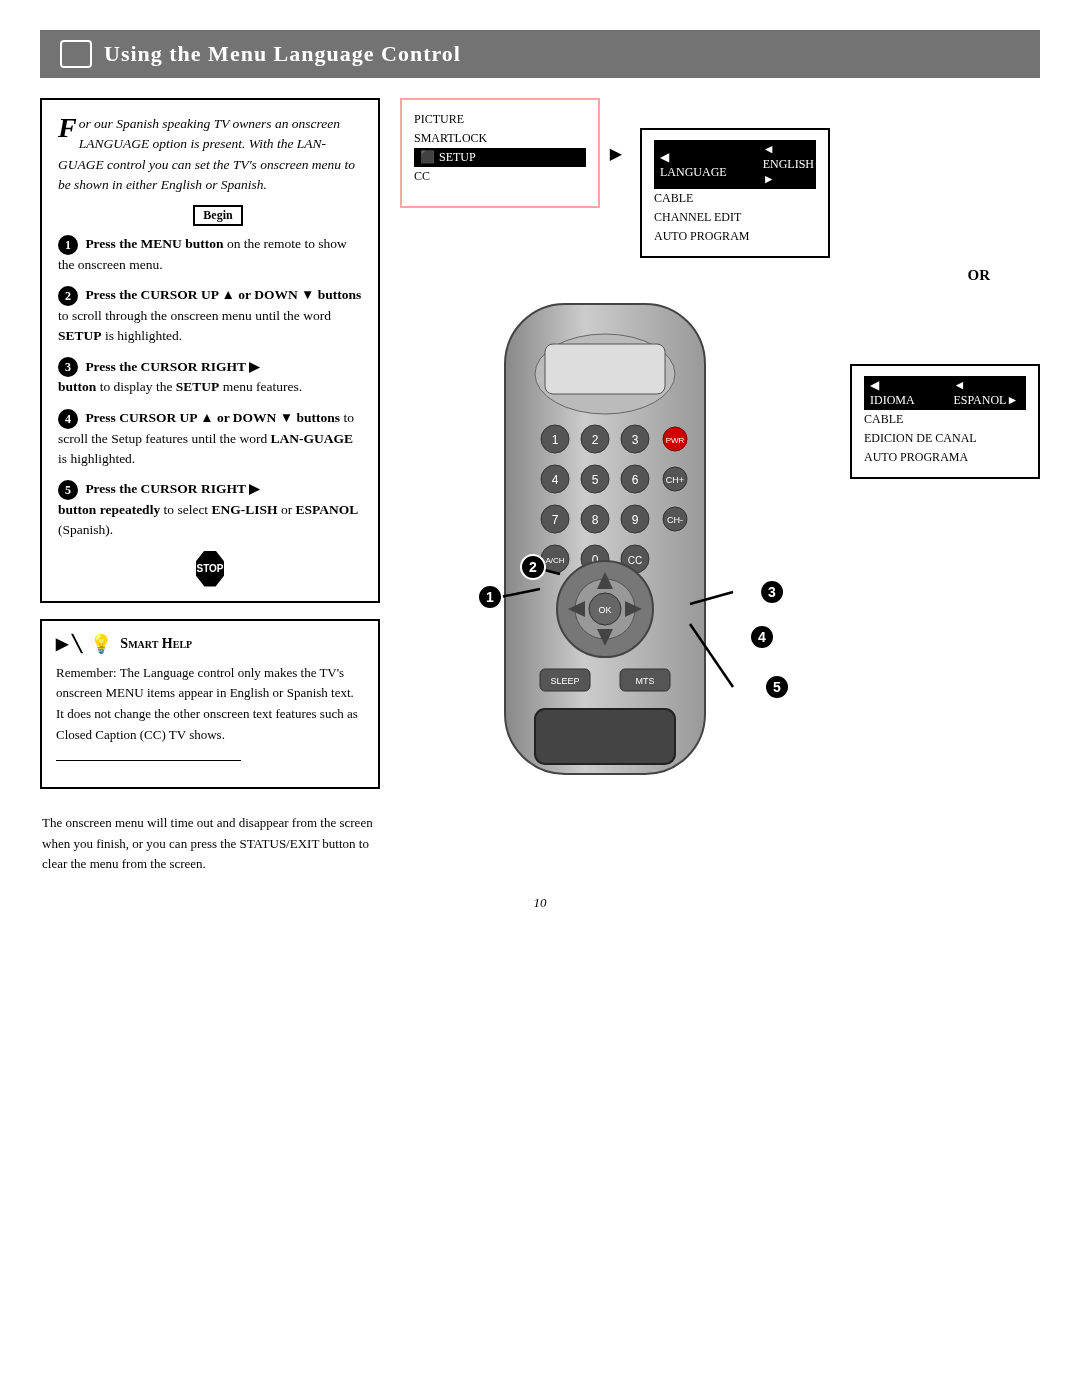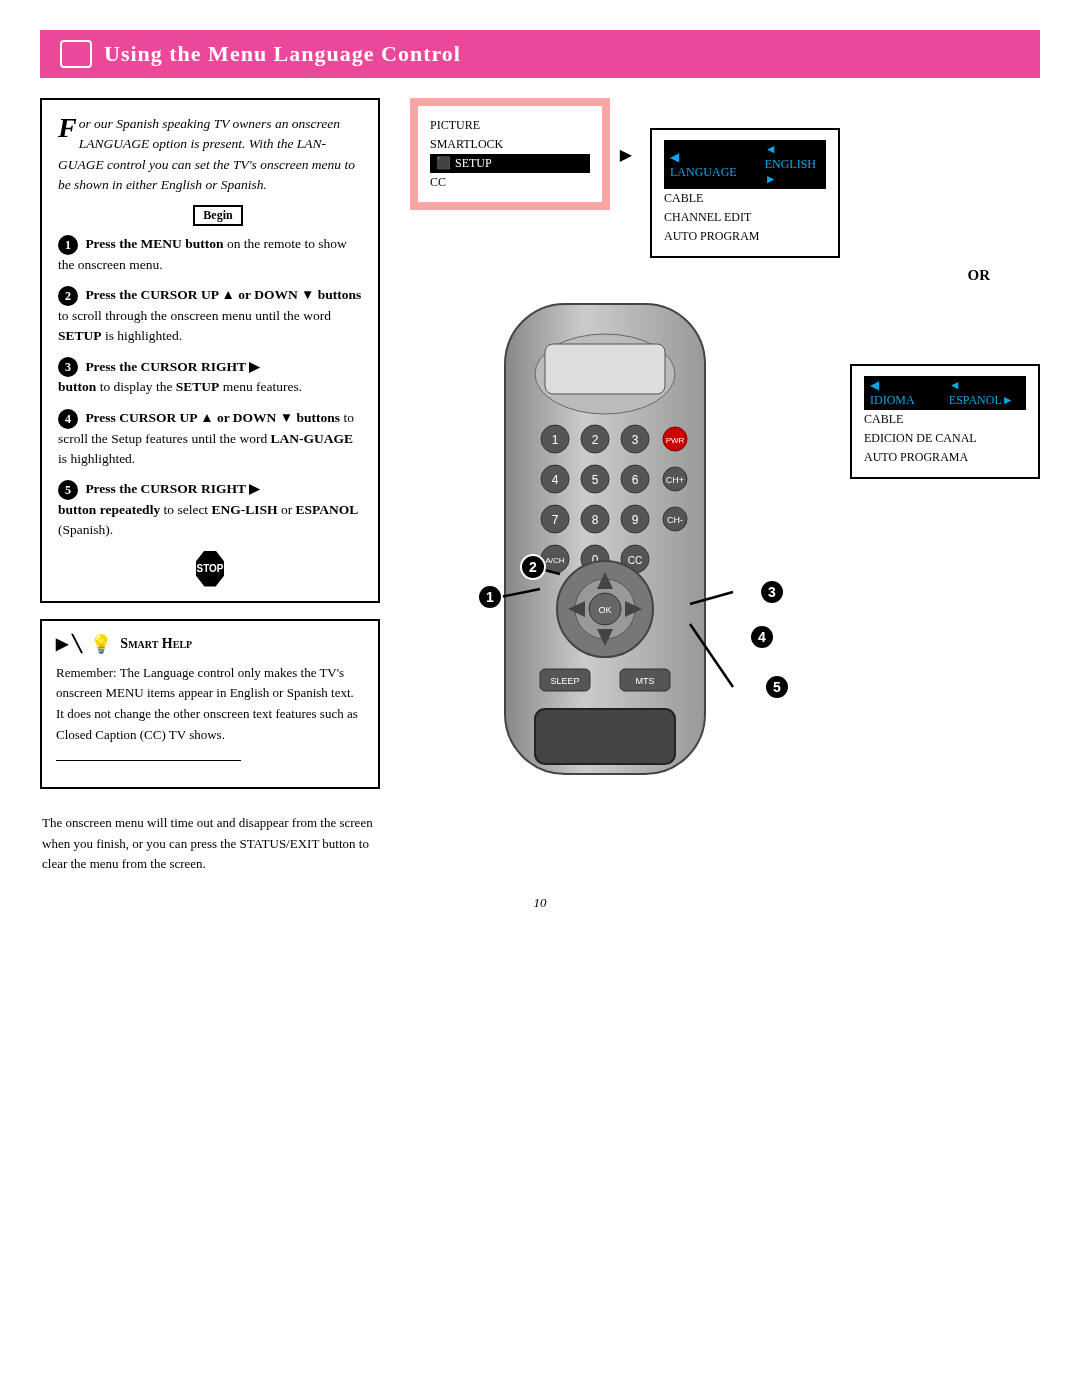--- a/index.html
+++ b/index.html
@@ -7,21 +7,21 @@
       background: #fff;
       font-family: 'Times New Roman', Times, serif;
       width: 1080px;
       min-height: 1397px;
       padding: 30px 40px;
       color: #000;
     }
 
     
     .page-header {
-      background: #ec4899;
+      background: #737373;
       color: #fff;
       text-align: center;
       padding: 10px 20px;
       font-size: 22px;
       font-weight: bold;
       letter-spacing: 1px;
       margin-bottom: 20px;
       display: flex;
       align-items: center;
       gap: 12px;
@@ -158,27 +158,26 @@
 
     
     .right-col {
       flex: 1;
       display: flex;
       flex-direction: column;
       align-items: center;
       position: relative;
     }
     .tv-screen-box {
-      border: 8px solid #fca5a5;
+      border: 2px solid #fca5a5;
       width: 200px;
       min-height: 110px;
       padding: 10px 12px;
       font-size: 12px;
       position: relative;
-      margin-left: 10px;
       background: #fff;
     }
     .tv-screen-item {
       padding: 2px 0;
       font-size: 12px;
     }
     .tv-screen-item.highlighted {
       background: #000;
       color: #fff;
       padding: 2px 6px;
@@ -201,26 +200,26 @@
       padding: 10px 12px;
       font-size: 12px;
       flex-shrink: 0;
     }
     .menu-panel-item {
       padding: 2px 0;
       font-size: 12px;
     }
     .menu-panel-item.highlighted {
       background: #000;
-      color: #0ea5e9;
+      color: #ffffff;
       padding: 2px 6px;
       display: flex;
       align-items: center;
       justify-content: space-between;
-      gap: 8px;
+      gap: 16px;
     }
     .menu-panel-item.highlighted .lang-val {
       display: flex;
       align-items: center;
       gap: 4px;
       margin-left: 20px;
     }
 
     
     .remote-svg-wrapper {

